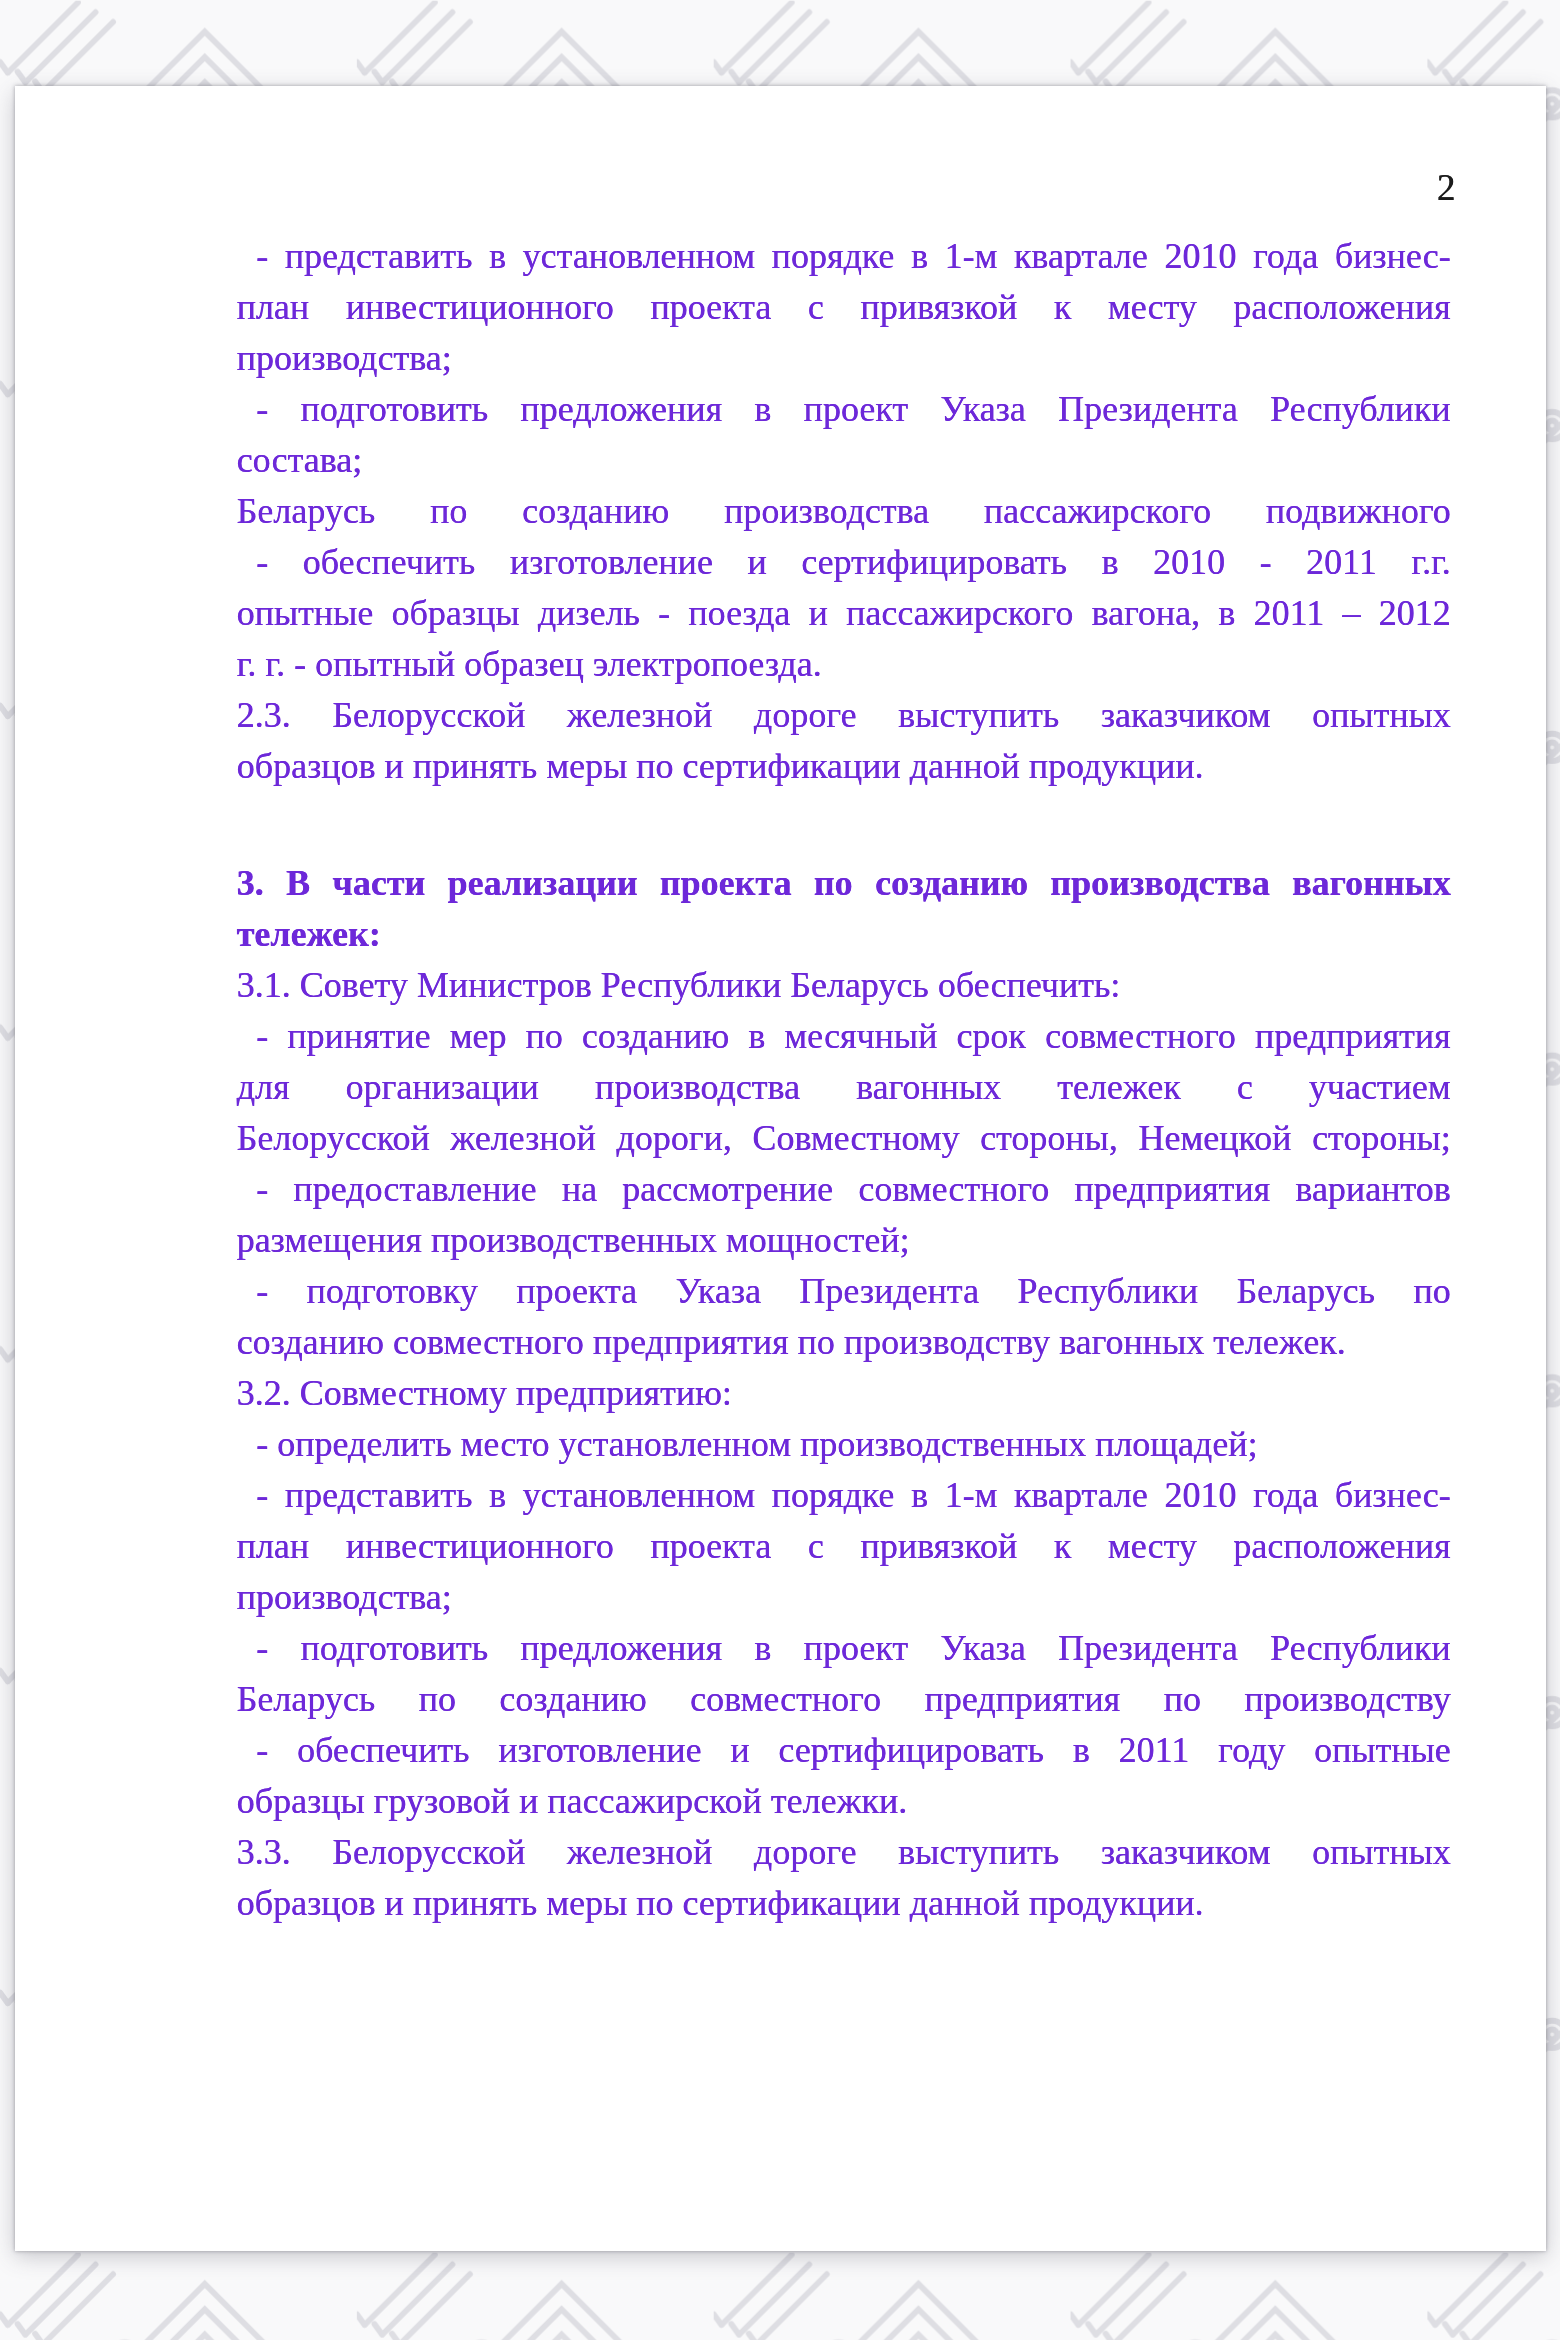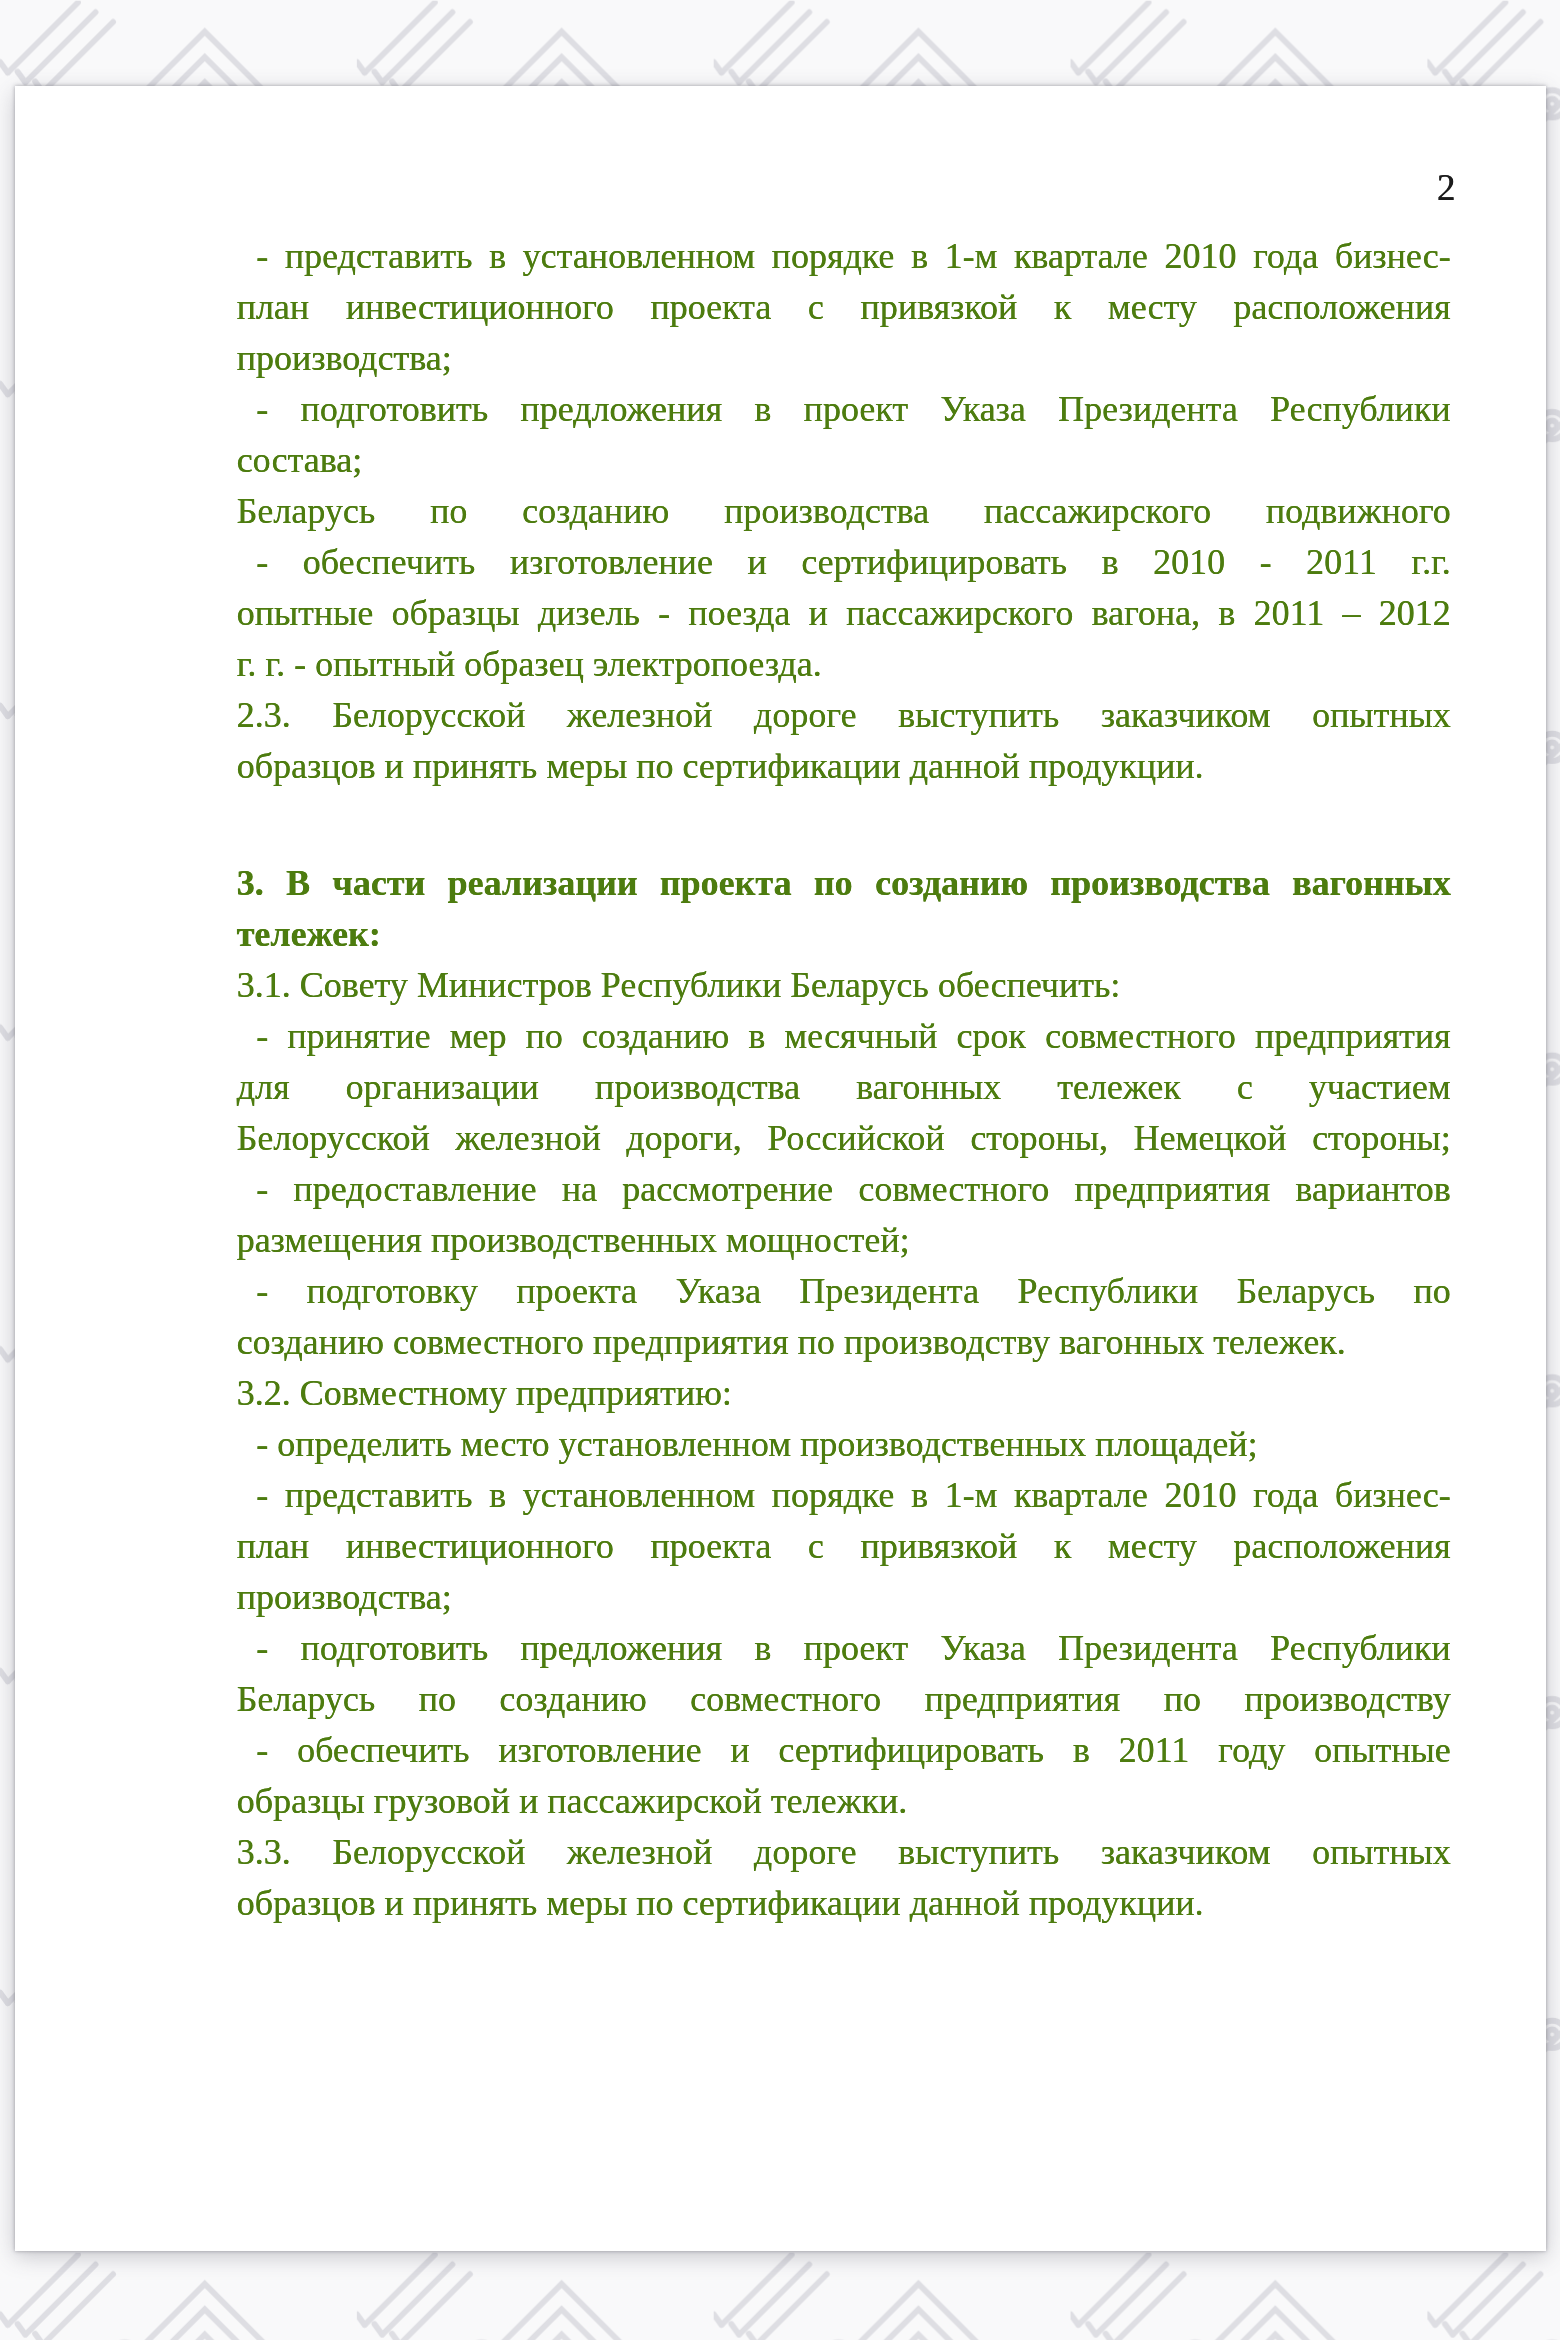--- a/index.html
+++ b/index.html
@@ -21,21 +21,21 @@
   .page-number{
     position:absolute;top:80px;left:1402px;width:59px;
     font-size:37px;color:#1c1c1c;text-align:center;
     text-shadow:0.3px 0 0 currentColor;
   }
   .text-block{
     position:absolute;left:222px;top:145px;width:1214px;
   }
   .line{
     font-size:36px;line-height:51px;height:51px;
-    color:#4d7c0f;white-space:normal;
+    color:#6d28d9;white-space:normal;
     text-shadow:0.3px 0 0 currentColor;
     text-align:left;
     overflow:visible;
   }
   .line.j{text-align:justify;text-align-last:justify;}
   .line.b{font-weight:bold;}
   .line.ind{text-indent:19.5px;}
   .line.gap{margin-top:66px;}
 </style>
 </head>
@@ -82,21 +82,21 @@
         <div class="line j ind">- обеспечить изготовление и сертифицировать в 2010 - 2011 г.г.</div>
         <div class="line j">опытные образцы дизель - поезда и пассажирского вагона, в 2011 – 2012</div>
         <div class="line">г. г. - опытный образец электропоезда.</div>
         <div class="line j">2.3. Белорусской железной дороге выступить заказчиком опытных</div>
         <div class="line">образцов и принять меры по сертификации данной продукции.</div>
         <div class="line j b gap">3. В части реализации проекта по созданию производства вагонных</div>
         <div class="line b">тележек:</div>
         <div class="line">3.1. Совету Министров Республики Беларусь обеспечить:</div>
         <div class="line j ind">- принятие мер по созданию в месячный срок совместного предприятия</div>
         <div class="line j">для организации производства вагонных тележек с участием</div>
-        <div class="line j">Белорусской железной дороги, Российской стороны, Немецкой стороны;</div>
+        <div class="line j">Белорусской железной дороги, Совместному стороны, Немецкой стороны;</div>
         <div class="line j ind">- предоставление на рассмотрение совместного предприятия вариантов</div>
         <div class="line">размещения производственных мощностей;</div>
         <div class="line j ind">- подготовку проекта Указа Президента Республики Беларусь по</div>
         <div class="line">созданию совместного предприятия по производству вагонных тележек.</div>
         <div class="line">3.2. Совместному предприятию:</div>
         <div class="line ind">- определить место установленном производственных площадей;</div>
         <div class="line j ind">- представить в установленном порядке в 1-м квартале 2010 года бизнес-</div>
         <div class="line j">план инвестиционного проекта с привязкой к месту расположения</div>
         <div class="line">производства;</div>
         <div class="line j ind">- подготовить предложения в проект Указа Президента Республики</div>

